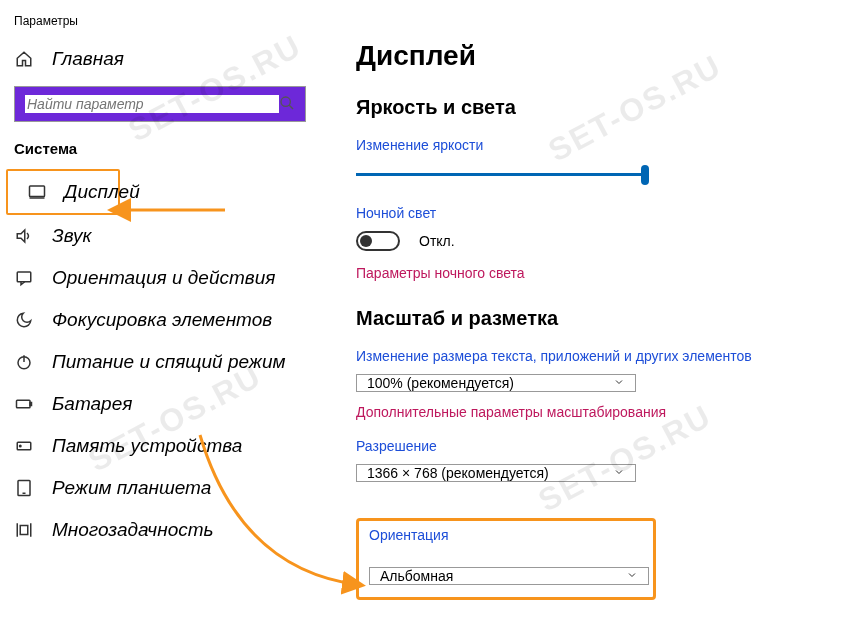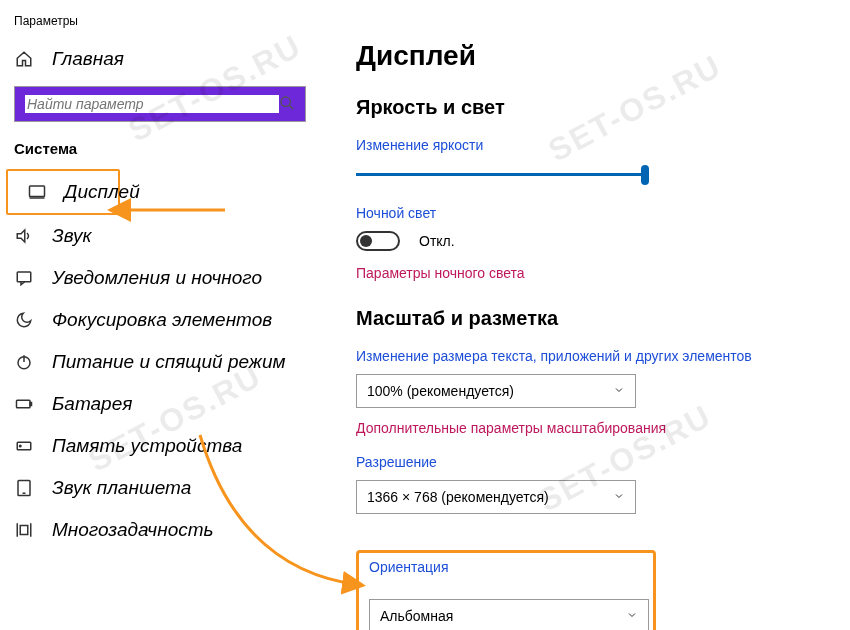--- a/index.html
+++ b/index.html
@@ -140,21 +140,21 @@
   }
   .link {
     color: #be185d;
     font-size: 14px;
     cursor: pointer;
     margin-bottom: 26px;
     display: inline-block;
   }
   .select {
     width: 280px;
-    height: 34px;
+    height: 18px;
     border: 1px solid #999;
     display: flex;
     align-items: center;
     justify-content: space-between;
     padding: 0 10px;
     font-size: 14px;
     box-sizing: border-box;
   }
   .chev {
     font-size: 14px;
@@ -238,21 +238,21 @@
       <span class="label">Звук</span>
     </div>
 
     <div class="nav-item">
       <span class="icon">
         <svg width="18" height="18" viewBox="0 0 24 24" fill="none" stroke="currentColor" stroke-width="2">
             <rect x="3" y="4" width="18" height="13" rx="1"></rect>
             <path d="M8 17 L8 21 L13 17"></path>
           </svg>
       </span>
-      <span class="label">Уведомления и ночного</span>
+      <span class="label">Ориентация и действия</span>
     </div>
 
     <div class="nav-item">
       <span class="icon">
         <svg width="18" height="18" viewBox="0 0 24 24" fill="none" stroke="currentColor" stroke-width="2">
             <path d="M21 13 A9 9 0 1 1 11 3 A7 7 0 0 0 21 13 Z"></path>
           </svg>
       </span>
       <span class="label">Фокусировка элементов</span>
     </div>
@@ -287,39 +287,39 @@
       <span class="label">Память устройства</span>
     </div>
 
     <div class="nav-item">
       <span class="icon">
         <svg width="18" height="18" viewBox="0 0 24 24" fill="none" stroke="currentColor" stroke-width="2">
             <rect x="4" y="2" width="16" height="20" rx="1"></rect>
             <line x1="10" y1="19" x2="14" y2="19"></line>
           </svg>
       </span>
-      <span class="label">Звук планшета</span>
+      <span class="label">Режим планшета</span>
     </div>
 
     <div class="nav-item">
       <span class="icon">
         <svg width="18" height="18" viewBox="0 0 24 24" fill="none" stroke="currentColor" stroke-width="2">
             <line x1="3" y1="3" x2="3" y2="21"></line>
             <line x1="21" y1="3" x2="21" y2="21"></line>
             <rect x="7" y="6" width="10" height="12"></rect>
           </svg>
       </span>
       <span class="label">Многозадачность</span>
     </div>
   </div>
 
   <div class="main">
     <h1 class="page-title">Дисплей</h1>
 
-    <h2 class="subheading">Яркость и свет</h2>
+    <h2 class="subheading">Яркость и света</h2>
 
     <div class="field-label">Изменение яркости</div>
     <div class="slider">
       <div class="slider-track"></div>
       <div class="slider-thumb"></div>
     </div>
 
     <div class="field-label">Ночной свет</div>
     <div class="toggle-row">
       <div class="toggle">

